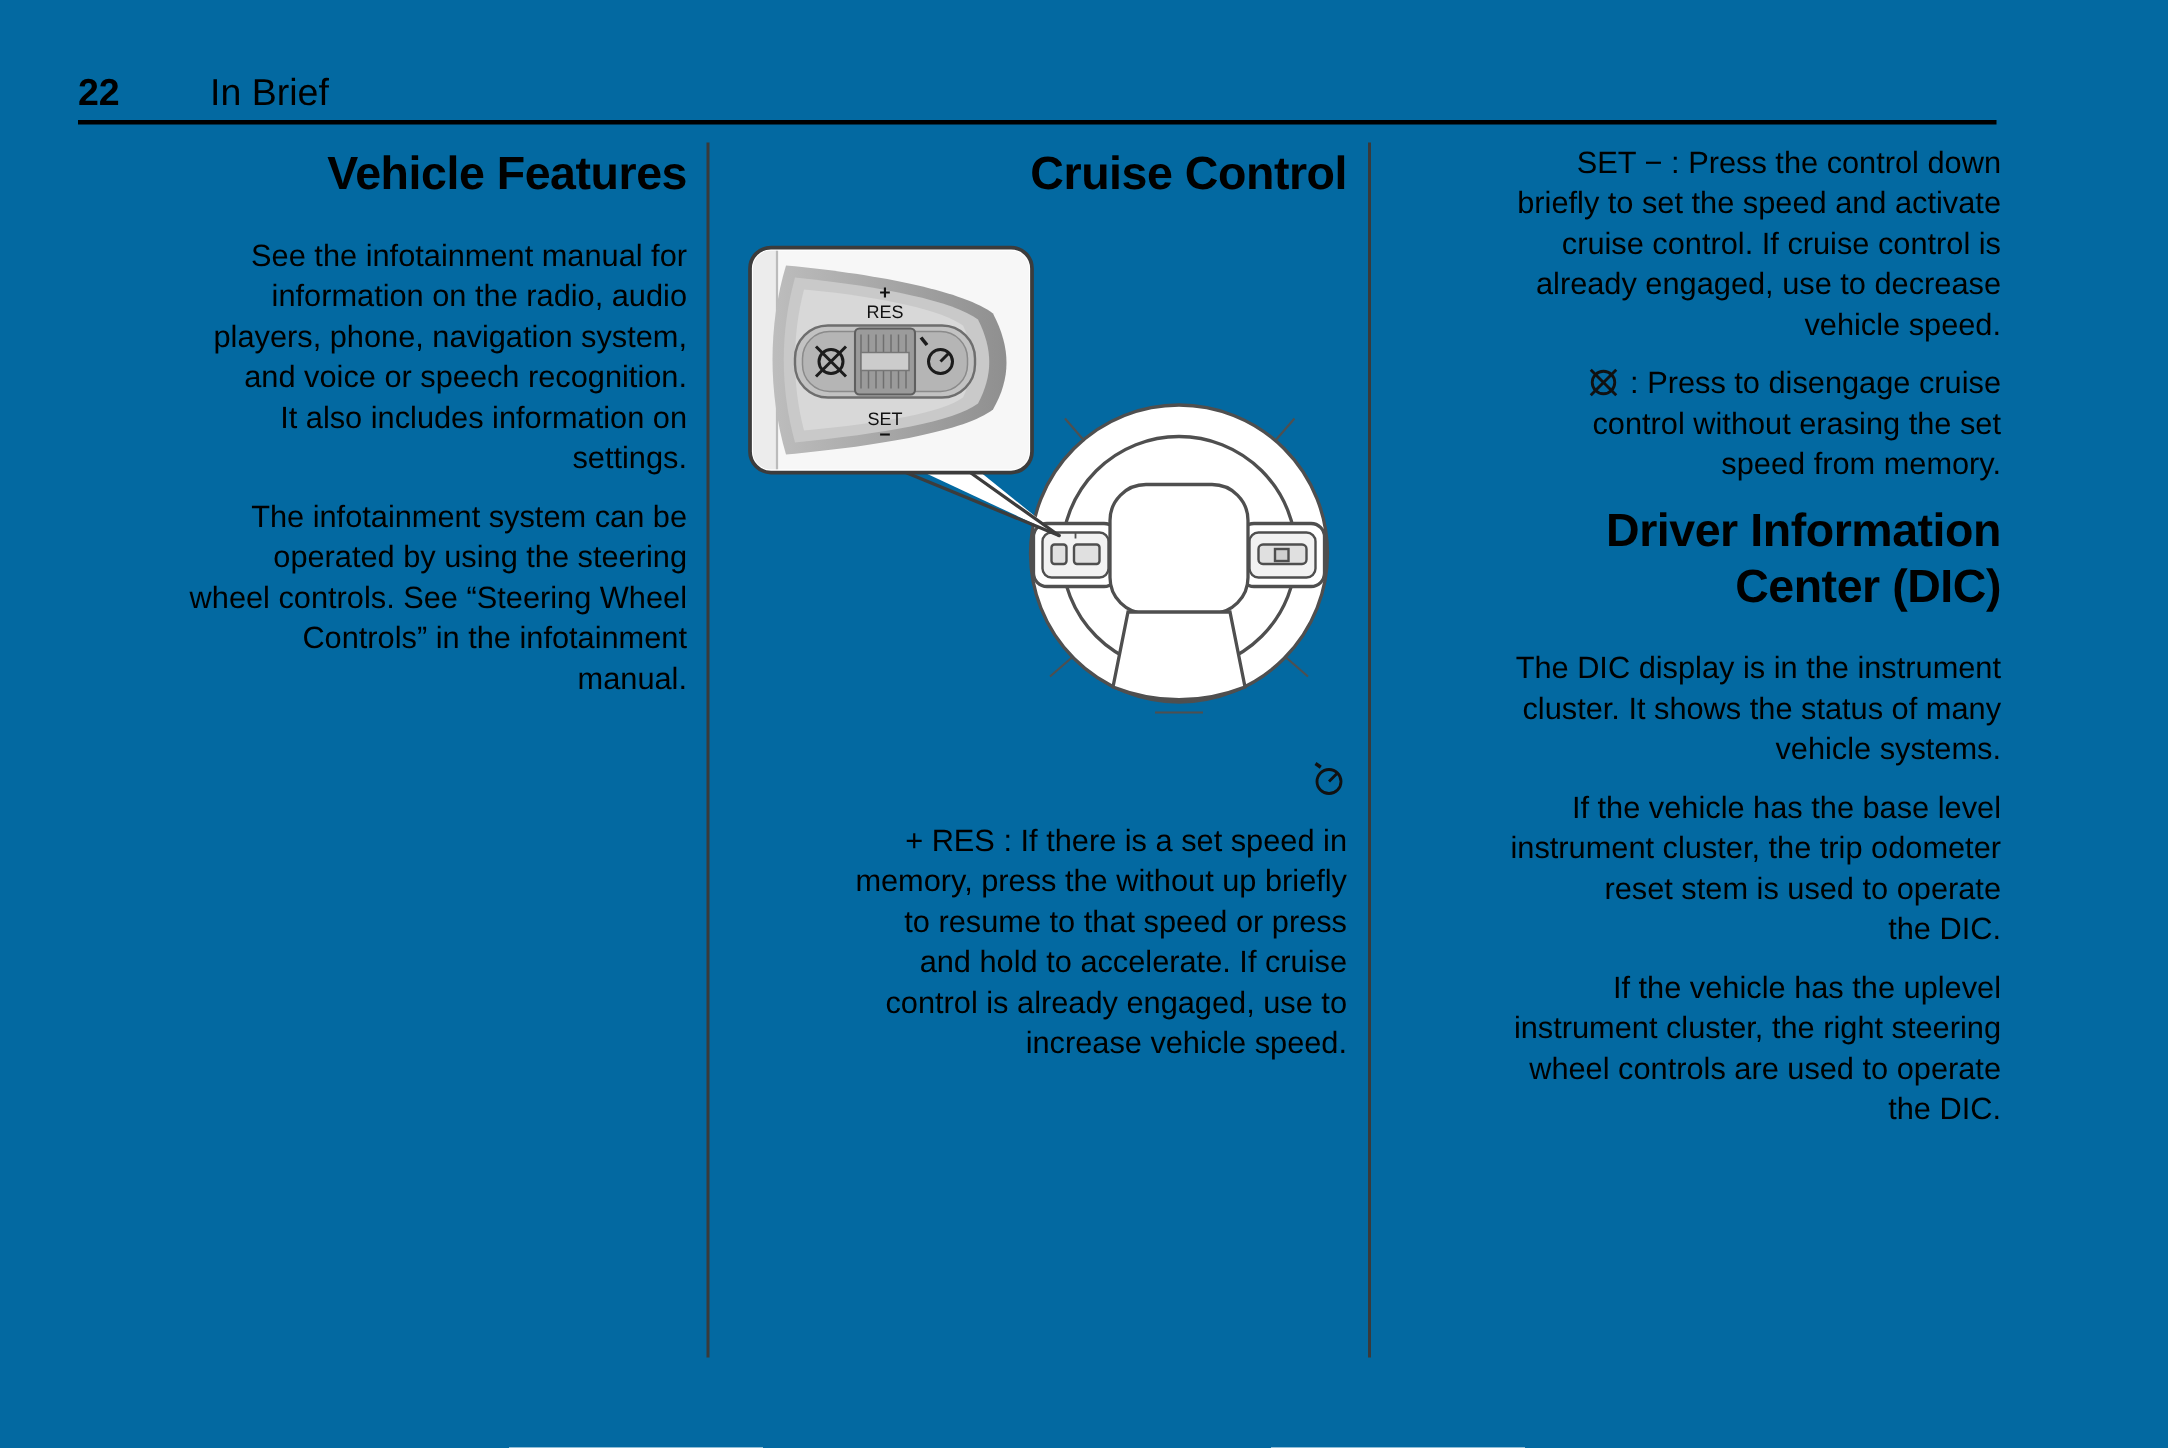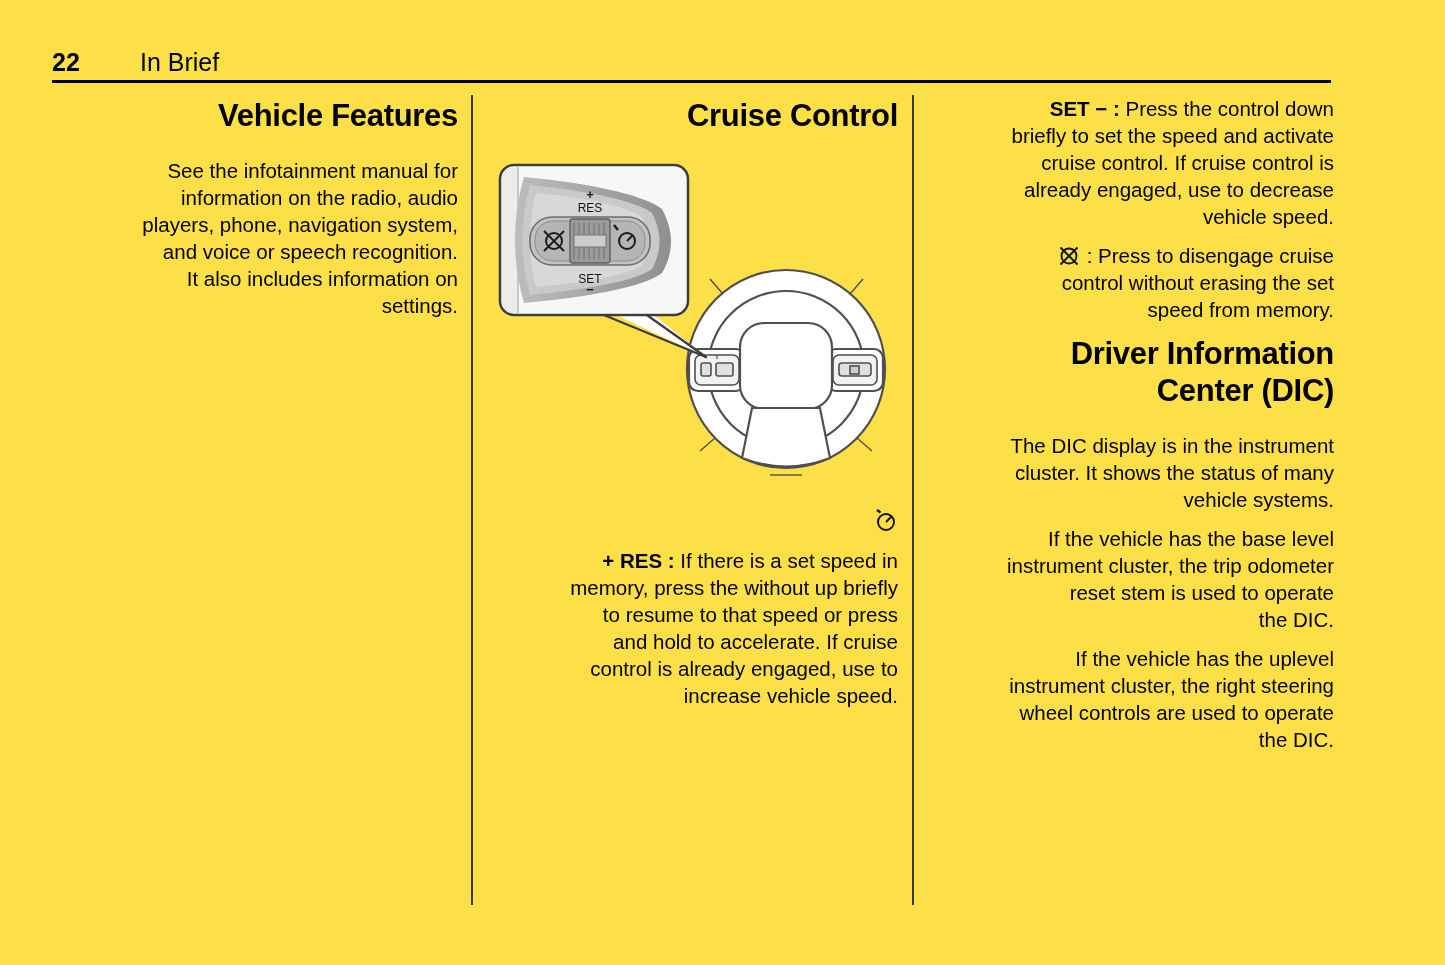--- a/index.html
+++ b/index.html
@@ -1,35 +1,35 @@
 <!DOCTYPE html>
 <html><head>
 <meta charset="utf-8">
 <style>
   html,body{margin:0;padding:0;background:#ffffff;}
-  .page{position:relative;width:1445px;height:965px;background:#fde047;overflow:hidden;
+  .page{position:relative;width:1445px;height:965px;background:#0369a1;overflow:hidden;
         font-family:"Liberation Sans", sans-serif;color:#000;}
   
   .hdr-num{position:absolute;left:52px;top:48px;font-size:25px;font-weight:bold;}
   .hdr-title{position:absolute;left:140px;top:48px;font-size:25px;font-weight:normal;}
   .hdr-rule{position:absolute;left:52px;top:80px;width:1279px;height:3px;background:#000;}
   
   .divider{position:absolute;top:95px;height:810px;width:2px;background:#3a3a3a;}
   .div1{left:471px;} .div2{left:912px;}
   
   .col{position:absolute;top:95px;text-align:right;}
   .col1{left:52px;width:406px;}
   .col2{left:494px;width:404px;}
   .col3{left:934px;width:400px;}
   h1.ttl{font-size:31px;font-weight:bold;margin:2px 0 23px 0;line-height:37px;
          letter-spacing:-0.3px;white-space:pre-line;}
   h2.sub{font-size:27px;font-weight:bold;margin:22px 0 15px 0;letter-spacing:-0.3px;}
   p.body{font-size:20.5px;line-height:27px;margin:0 0 12px 0;}
   .flow{white-space:pre-line;}
-  .lead{font-weight:bold;margin-top:10px;}
+  .lead{font-weight:normal;margin-top:10px;}
   .it{font-style:italic;}
   .first{margin-top:2px;}
   .dic-ttl{margin:19px 0 14px 0;}
   .icon-inline{display:inline-block;}
   .icon-inline svg{vertical-align:-4px;}
   .xref-arrow svg{vertical-align:-2px;margin:0 3px;}
   
   .figure{position:relative;width:404px;height:332px;margin:4px 0 19px 0;}
   .figure svg{position:absolute;left:0;top:0;}
 </style>
@@ -46,20 +46,25 @@
   <div class="divider div2"></div>
 
   <div class="col col1">
     <h1 class="ttl">Vehicle Features</h1>
     <p class="body flow">See the infotainment manual for
 information on the radio, audio
 players, phone, navigation system,
 and voice or speech recognition.
 It also includes information on
 settings.</p>
+    <p class="body flow">The infotainment system can be
+operated by using the steering
+wheel controls. See “Steering Wheel
+Controls” in the infotainment
+manual.</p>
   </div>
 
   <div class="col col2">
     <h1 class="ttl">Cruise Control</h1>
 
     <div class="figure">
       <svg width="404" height="332" viewBox="0 0 404 332">
         <defs>
           <clipPath id="cb">
               <rect x="8" y="10" width="184" height="146" rx="12"></rect>

